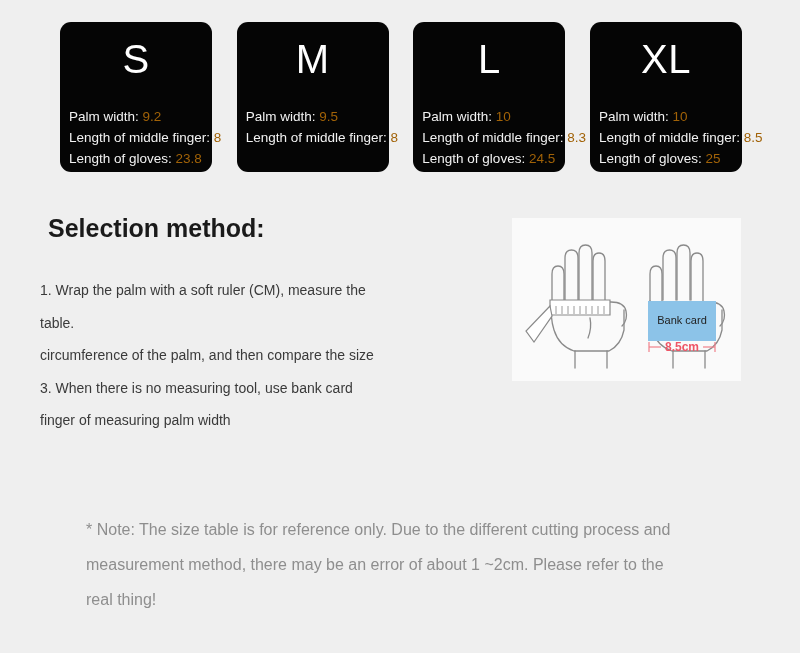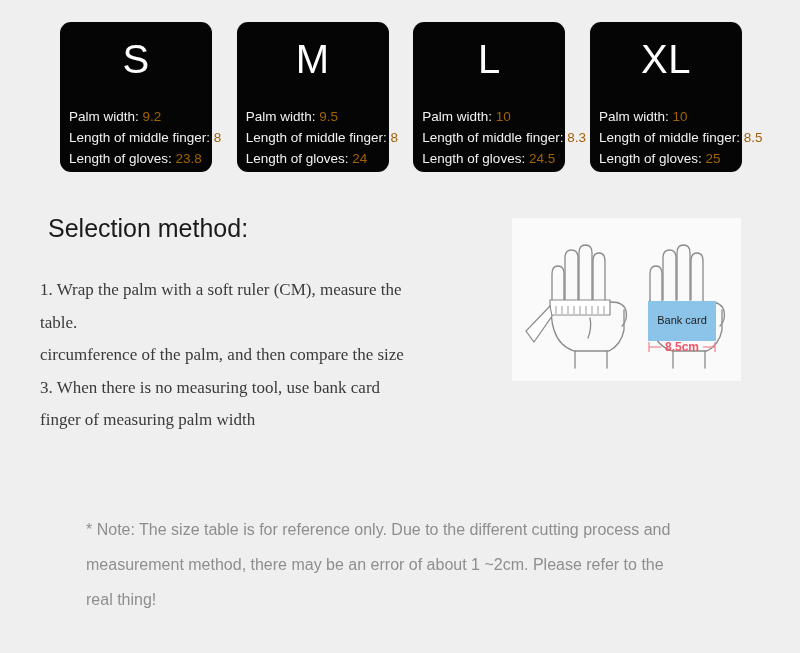--- a/index.html
+++ b/index.html
@@ -64,33 +64,32 @@
   }
 
   
   #selection-heading {
     position: absolute;
     left: 48px;
     top: 212px;
     font-size: 25px;
     line-height: 32px;
     color: #1a1a1a;
-    font-weight: 400;
+    font-weight: 700;
   }
   #selection-steps {
     position: absolute;
     left: 40px;
     top: 274px;
     width: 440px;
   }
   .step-line {
-    font-size: 17px;
+    font-size: 14px;
     line-height: 32.5px;
     color: #3a3a3a;
-    font-family: Liberation Serif, serif;
   }
 
   
   #measure-illustration {
     position: absolute;
     left: 512px;
     top: 218px;
     width: 229px;
     height: 163px;
     background: #fca5a5;
@@ -125,21 +124,20 @@
       <div class="spec-line"><span>Length of middle finger:</span> <span class="spec-value">8</span></div>
       <div class="spec-line"><span>Length of gloves:</span> <span class="spec-value">23.8</span></div>
     </div>
   </div>
 
   <div class="size-card">
     <div class="card-letter">M</div>
     <div class="card-specs">
       <div class="spec-line"><span>Palm width:</span> <span class="spec-value">9.5</span></div>
       <div class="spec-line"><span>Length of middle finger:</span> <span class="spec-value">8</span></div>
-      <div class="spec-line"><span>Length of gloves:</span> <span class="spec-value">24</span></div>
     </div>
   </div>
 
   <div class="size-card">
     <div class="card-letter">L</div>
     <div class="card-specs">
       <div class="spec-line"><span>Palm width:</span> <span class="spec-value">10</span></div>
       <div class="spec-line"><span>Length of middle finger:</span> <span class="spec-value">8.3</span></div>
       <div class="spec-line"><span>Length of gloves:</span> <span class="spec-value">24.5</span></div>
     </div>

